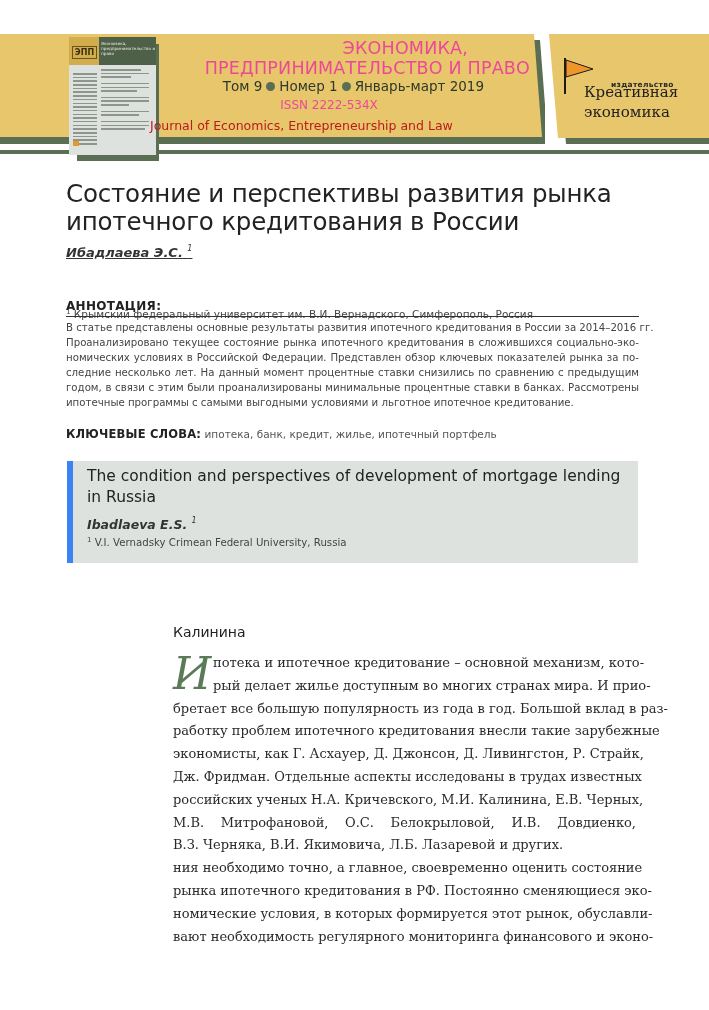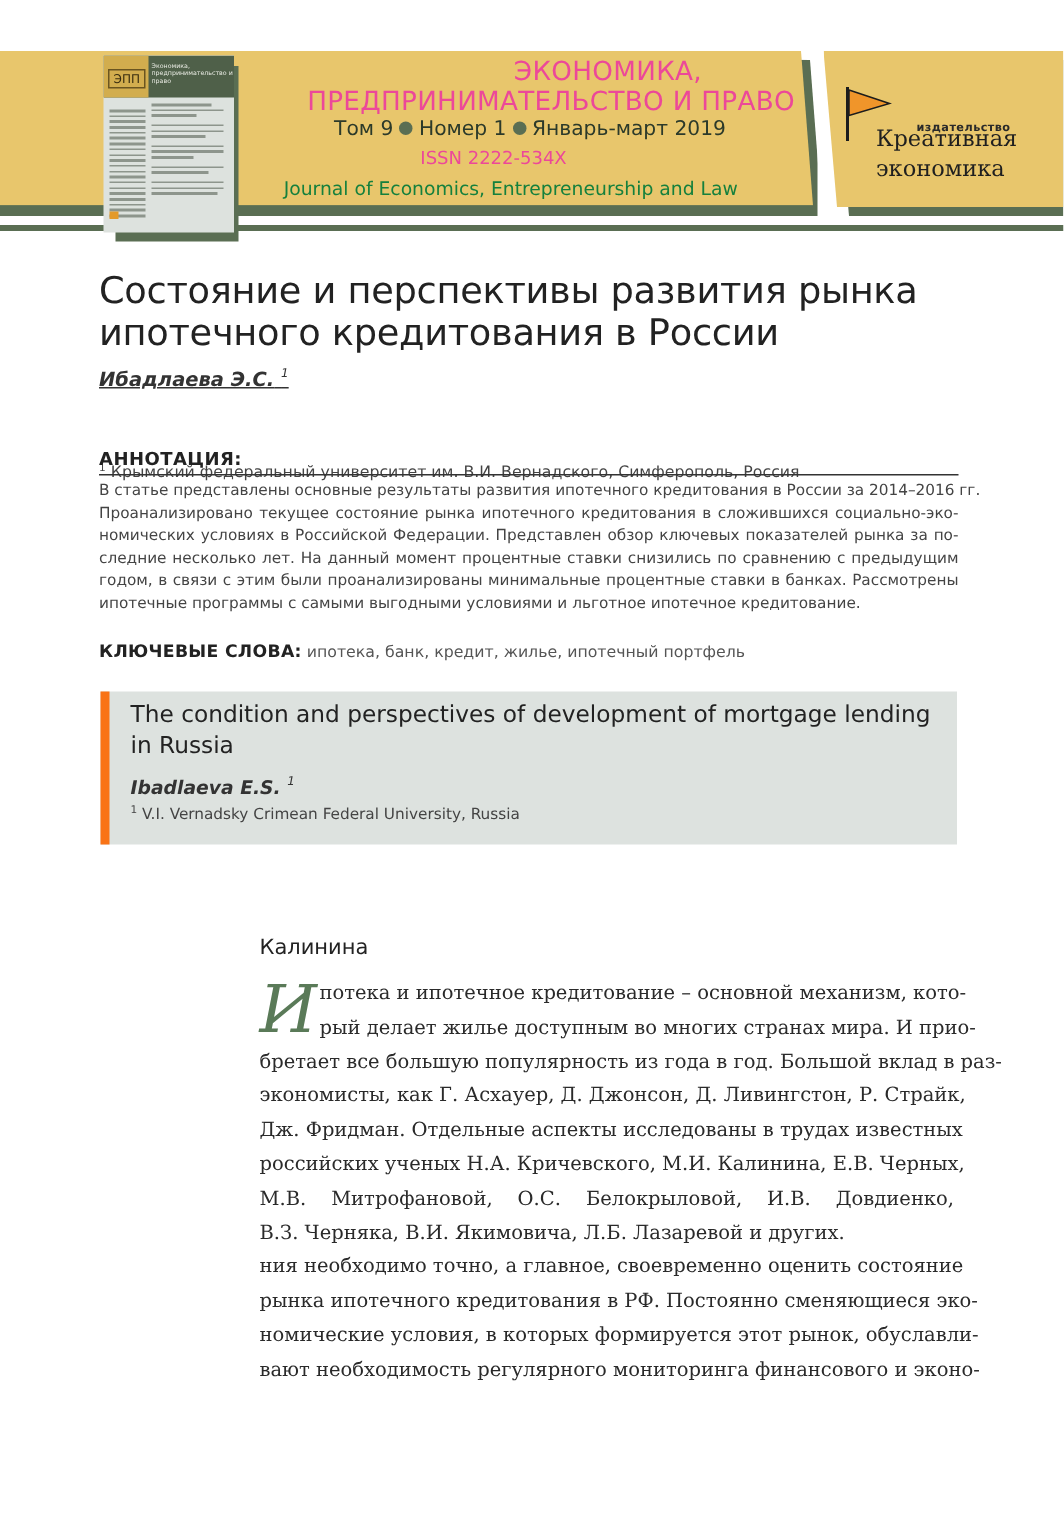--- a/index.html
+++ b/index.html
@@ -19,28 +19,28 @@
          clip-path: polygon(8px 6px, 160px 6px, 160px 110px, 17px 110px); }
   .banner-pub .face { position: absolute; left: 0; top: 0; width: 100%; height: 104px; background: #e8c66c;
          clip-path: polygon(0 0, 160px 0, 160px 104px, 9px 104px); }
 
   .journal-title { position: absolute; left: 190px; top: 38px; width: 340px; text-align: right;
          font-family: "DejaVu Sans", sans-serif; color: #ec4899; font-size: 17.5px; line-height: 20px; letter-spacing: 0.2px; }
   .journal-title .l1 { display:block; padding-right: 62px; text-align: right; }
   .issue-line { position: absolute; left: 190px; top: 78px; width: 294px; text-align: right; font-size: 13.5px; color: #2c3a2a; }
   .issue-line .dot { display:inline-block; width: 9px; height: 9px; border-radius: 50%; background:#5a6e53; margin: 0 4px 1px 4px; vertical-align: middle; }
   .issn { position: absolute; left: 190px; top: 98px; width: 278px; text-align: center; font-size: 12px; color: #ec4899; }
-  .journal-en { position: absolute; left: 150px; top: 118px; width: 381px; text-align: center; font-size: 12.5px; color: #15803d; }
+  .journal-en { position: absolute; left: 150px; top: 118px; width: 381px; text-align: left; font-size: 12.5px; color: #b91c1c; }
 
   
   .cover-shadow { position: absolute; left: 77px; top: 44px; width: 82px; height: 117px; background: #5a6e53; }
   .cover { position: absolute; left: 69px; top: 37px; width: 87px; height: 118px; background: #dde2de; overflow: hidden; }
   .cover .top { position:absolute; left:0; top:0; width:100%; height:28px; background:#4f6049; }
   .cover .topleft { position:absolute; left:0; top:0; width:30px; height:28px; background:#d2ad4e; }
-  .cover .logo { position:absolute; left:3px; top:9px; width:23px; height:11px; border:1px solid #6a5520; font-size:8px; line-height:11px; text-align:center; color:#3a2e10; font-weight:normal; }
+  .cover .logo { position:absolute; left:3px; top:9px; width:23px; height:11px; border:1px solid #6a5520; font-size:8px; line-height:11px; text-align:center; color:#3a2e10; font-weight:bold; }
   .cover .ttl { position:absolute; left:32px; top:4px; font-size:4.2px; line-height:5px; color:#e8eae2; }
   .cover .lines { position:absolute; left:4px; top:36px; width:24px; }
   .cover .lines i, .cover .rlines i { display:block; height:1.5px; background:#8d958c; margin-bottom:2.2px; }
   .cover .rlines { position:absolute; left:32px; top:32px; width:48px; }
   .cover .flag { position:absolute; left:4px; top:104px; width:6px; height:5px; background:#e39a2b; }
 
   
   .pub-flag { position: absolute; left: 563px; top: 58px; }
   .pub-small { position: absolute; left: 611px; top: 80px; font-size: 7.5px; letter-spacing: 0.3px; color: #2a2a2a; font-weight: bold; }
   .pub-name { position: absolute; left: 584px; top: 82px; font-family: "DejaVu Serif", serif; font-size: 15px; line-height: 20px; color: #1f1f1f; }
@@ -55,21 +55,21 @@
   
   .abs-head { position: absolute; left: 66px; top: 299px; font-size: 12px; font-weight: bold; color: #222; letter-spacing: 0.3px; }
   .abs-rule { position: absolute; left: 66px; top: 316px; width: 573px; height: 1px; background: #333; }
   .abs-text { position: absolute; left: 66px; top: 320px; width: 573px; font-size: 10.2px; line-height: 15px; color: #444; text-align: justify; }
   .abs-text span { display: block; text-align-last: justify; white-space: nowrap; }
   .abs-text span.last { text-align-last: left; }
   .keywords { position: absolute; left: 66px; top: 427px; font-size: 10.5px; color: #555; }
   .keywords b { color: #222; font-size: 11.5px; letter-spacing: 0.2px; }
 
   
-  .en-box { position: absolute; left: 67px; top: 461px; width: 571px; height: 102px; background: #dde2df; border-left: 6px solid #f97316; box-sizing: border-box; }
+  .en-box { position: absolute; left: 67px; top: 461px; width: 571px; height: 102px; background: #dde2df; border-left: 6px solid #3b82f6; box-sizing: border-box; }
   .en-title { position: absolute; left: 14px; top: 5px; width: 540px; font-size: 15.5px; line-height: 21px; color: #222; }
   .author-en { position: absolute; left: 14px; top: 55px; font-size: 12.5px; font-style: italic; font-weight: bold; color: #333; }
   .affil-en { position: absolute; left: 14px; top: 75px; font-size: 10.2px; color: #444; }
   .affil-en sup { font-size: 7px; vertical-align: 4px; }
 
   
   .sec-head { position: absolute; left: 173px; top: 624px; font-size: 14px; color: #222; }
   .body { position: absolute; left: 173px; top: 652px; width: 463px; font-family: "DejaVu Serif", serif; font-size: 13px; line-height: 22.8px; color: #2a2a2a; }
   .body .ln { display: block; white-space: nowrap; text-align: justify; text-align-last: justify; }
   .body .ln.last { text-align-last: left; }
@@ -189,20 +189,21 @@
     <sup>1</sup> <span>V.I. Vernadsky Crimean Federal University, Russia</span>
   </div>
 </div>
 
 <div class="sec-head">Калинина</div>
 <div class="body">
   <span class="dropcap">И</span>
   <span class="ln dc">потека и ипотечное кредитование – основной механизм, кото-</span>
   <span class="ln dc">рый делает жилье доступным во многих странах мира. И прио-</span>
   <span class="ln">бретает все большую популярность из года в год. Большой вклад в раз-</span>
+  <span class="ln">работку проблем ипотечного кредитования внесли такие зарубежные</span>
   <span class="ln">экономисты, как Г. Асхауер, Д. Джонсон, Д. Ливингстон, Р. Страйк,</span>
   <span class="ln">Дж. Фридман. Отдельные аспекты исследованы в трудах известных</span>
   <span class="ln">российских ученых Н.А. Кричевского, М.И. Калинина, Е.В. Черных,</span>
   <span class="ln">М.В. Митрофановой, О.С. Белокрыловой, И.В. Довдиенко,</span>
   <span class="ln last">В.З. Черняка, В.И. Якимовича, Л.Б. Лазаревой и других.</span>
   <span class="ln">ния необходимо точно, а главное, своевременно оценить состояние</span>
   <span class="ln">рынка ипотечного кредитования в РФ. Постоянно сменяющиеся эко-</span>
   <span class="ln">номические условия, в которых формируется этот рынок, обуславли-</span>
   <span class="ln">вают необходимость регулярного мониторинга финансового и эконо-</span>
 </div>

